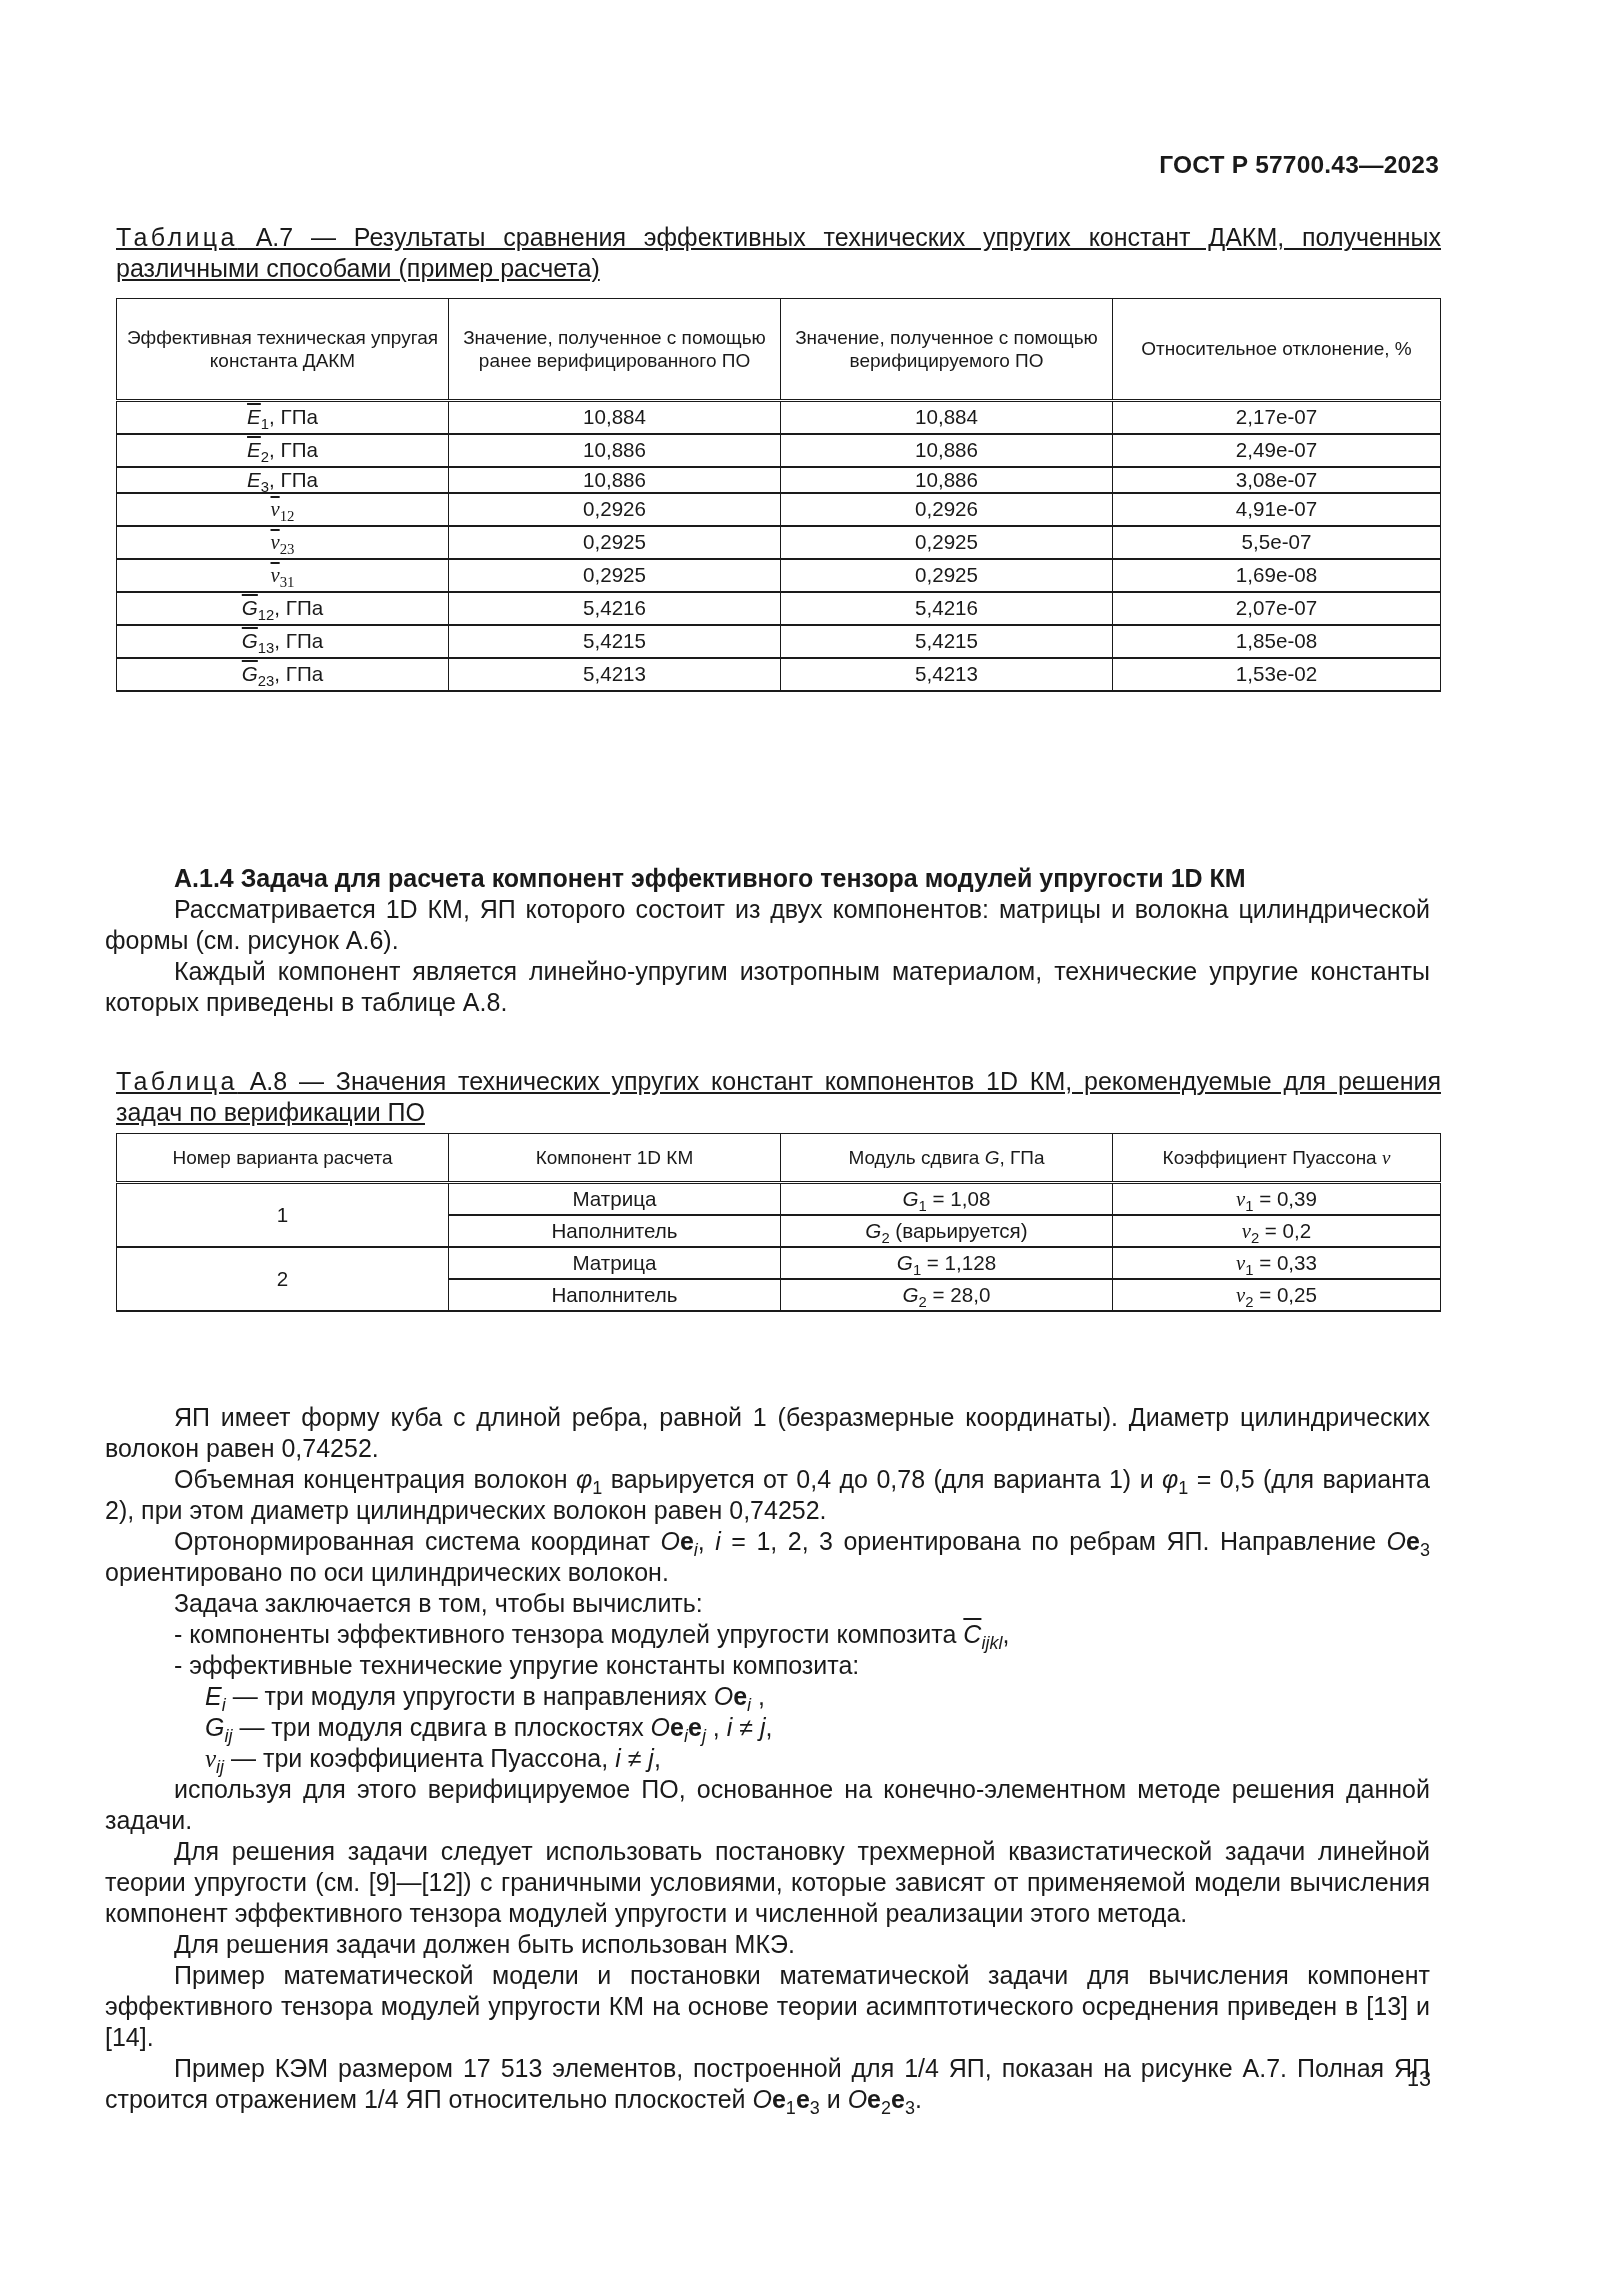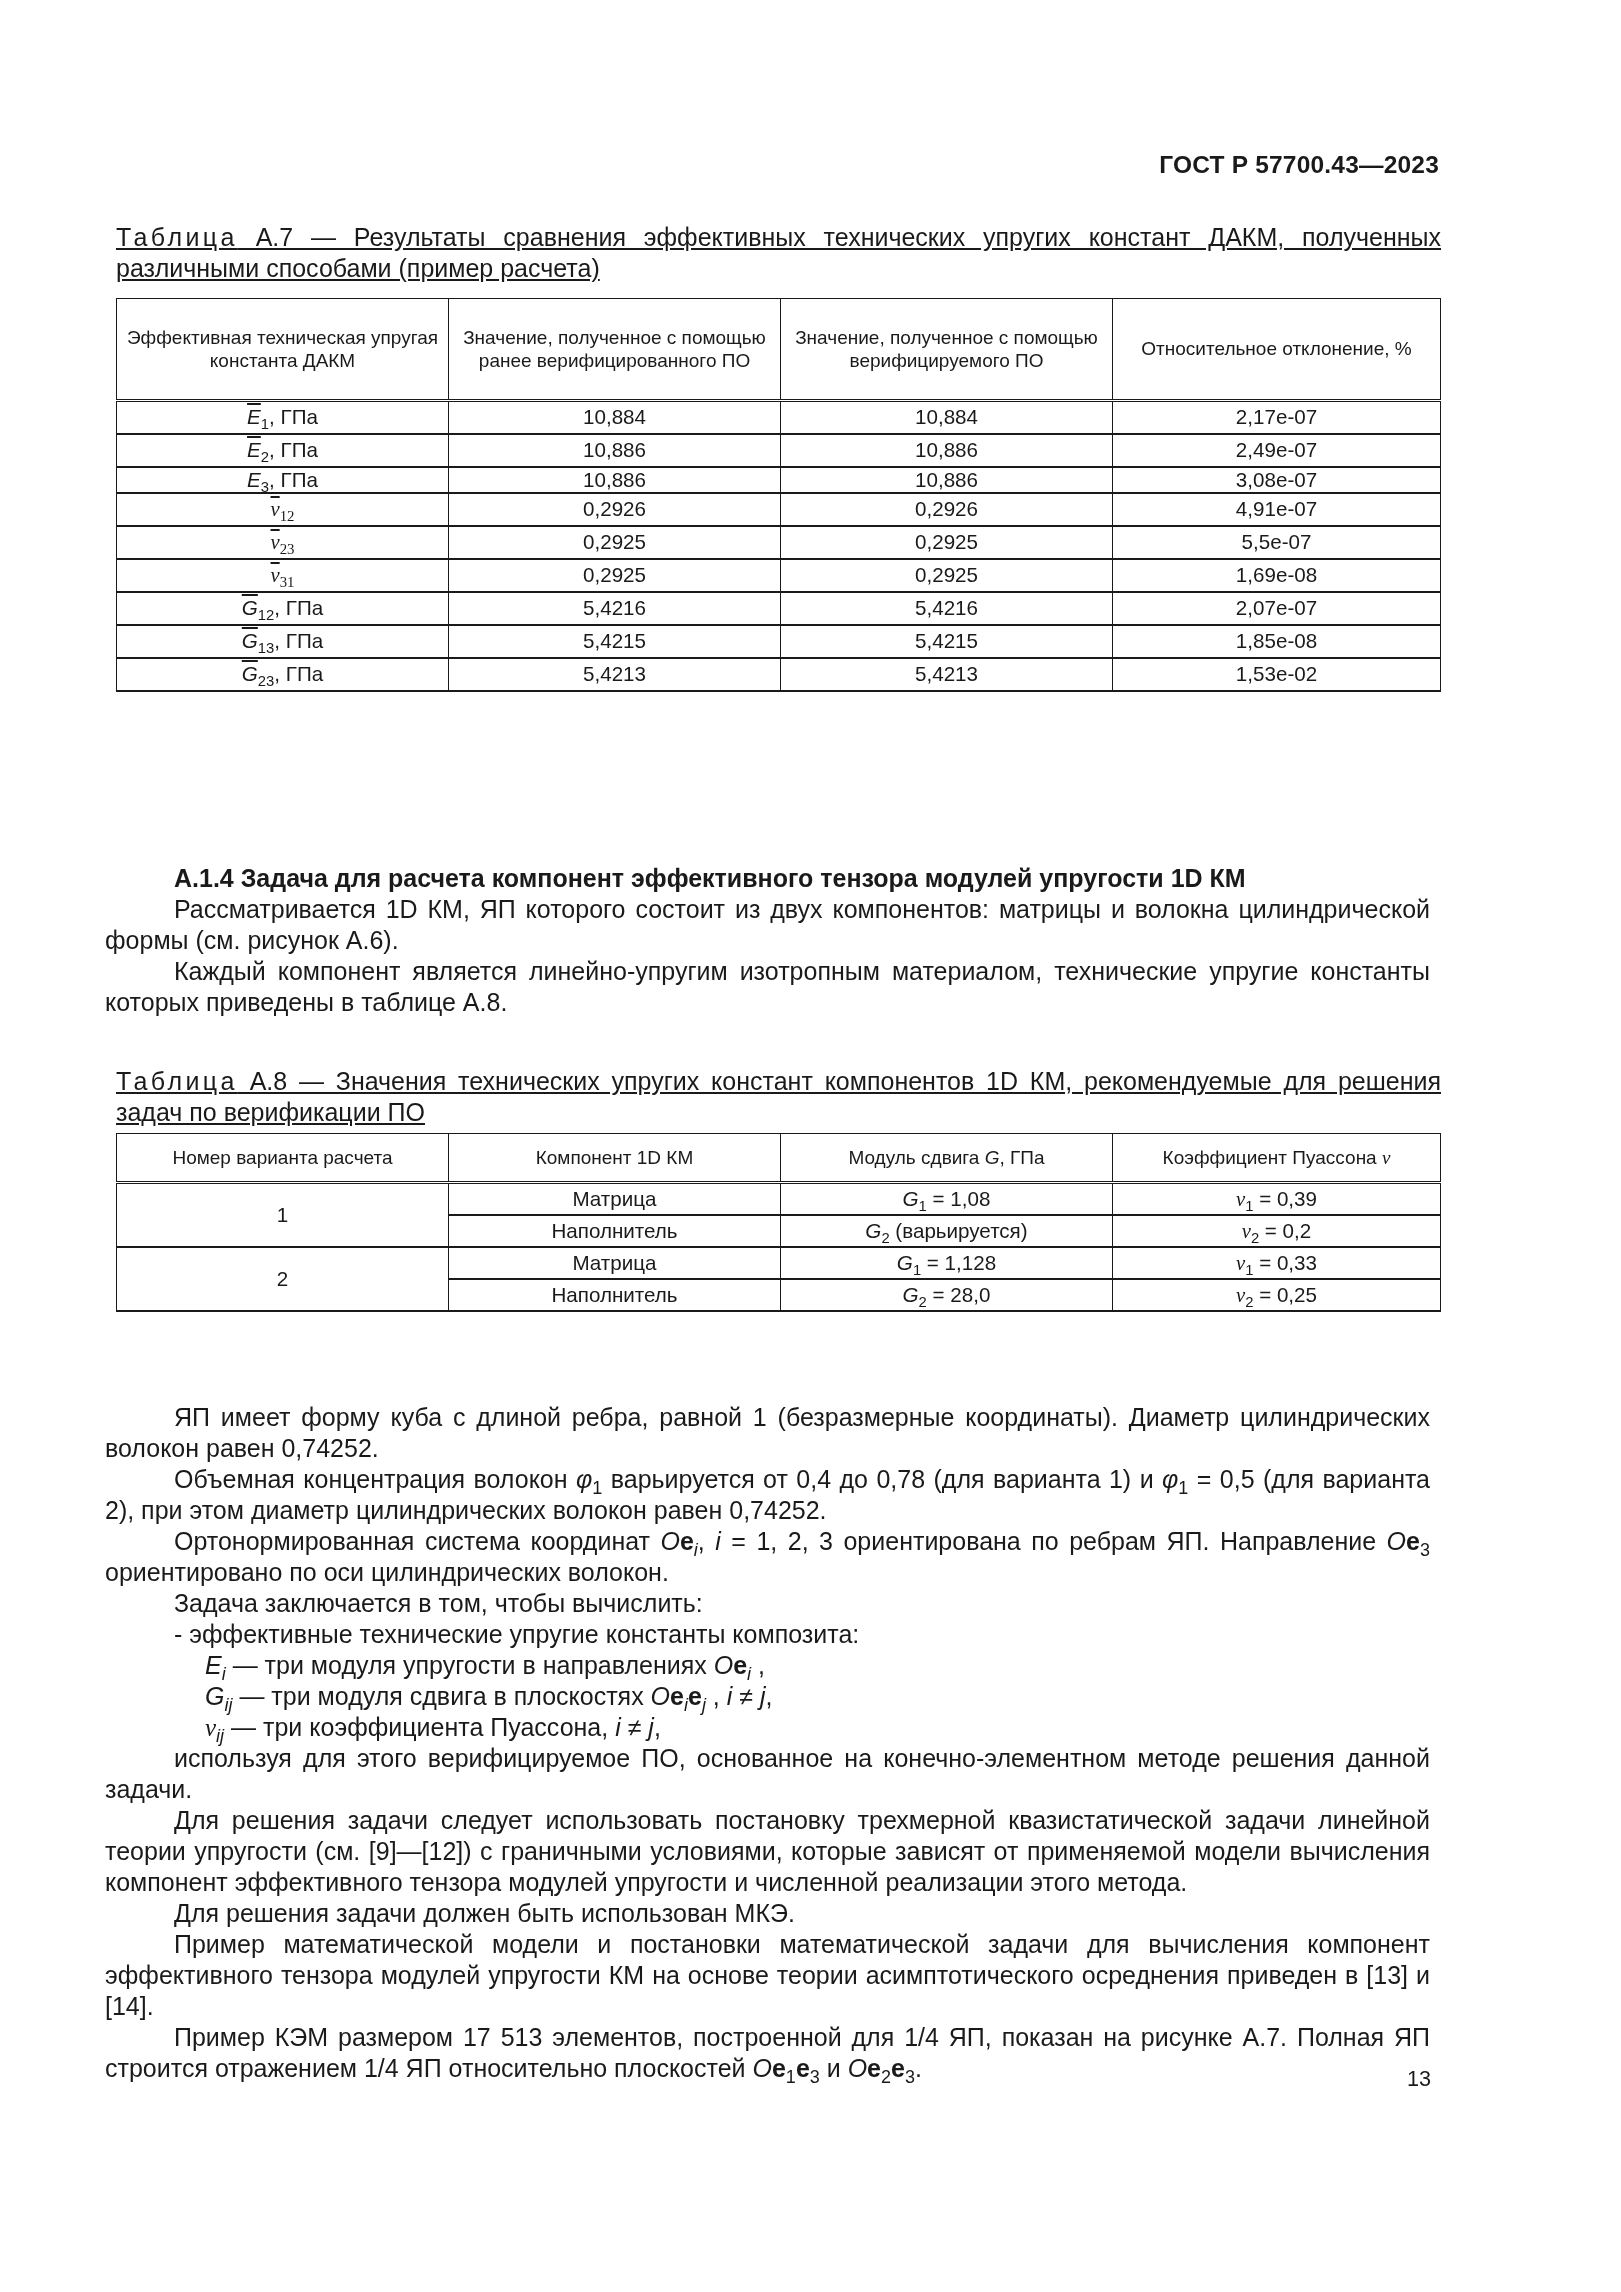--- a/index.html
+++ b/index.html
@@ -174,20 +174,21 @@
         <td><span class="ser">ν</span><sub>2</sub><span> = 0,25</span></td>
       </tr>
     </tbody>
 </table>
 
 <div class="body-text" style="top:1402px;">
   <p class="ind">ЯП имеет форму куба с длиной ребра, равной 1 (безразмерные координаты). Диаметр цилиндрических волокон равен 0,74252.</p>
   <p class="ind"><span>Объемная концентрация волокон </span><span class="it">φ</span><sub>1</sub><span> варьируется от 0,4 до 0,78 (для варианта 1) и </span><span class="it">φ</span><sub>1</sub><span> = 0,5 (для варианта 2), при этом диаметр цилиндрических волокон равен 0,74252.</span></p>
   <p class="ind"><span>Ортонормированная система координат </span><span class="it">O</span><b>e</b><sub class="it">i</sub><span>, </span><span class="it">i</span><span> = 1, 2, 3 ориентирована по ребрам ЯП. Направление </span><span class="it">O</span><b>e</b><sub>3</sub><span> ориентировано по оси цилиндрических волокон.</span></p>
   <p class="ind">Задача заключается в том, чтобы вычислить:</p>
+  <p class="ind2"><span>- компоненты эффективного тензора модулей упругости композита </span><span class="it ov">C</span><sub class="it">ijkl</sub>,</p>
   <p class="ind2">- эффективные технические упругие константы композита:</p>
   <p class="ind3"><span class="it">E</span><sub class="it">i</sub><span> — три модуля упругости в направлениях </span><span class="it">O</span><b>e</b><sub class="it">i</sub> ,</p>
   <p class="ind3"><span class="it">G</span><sub class="it">ij</sub><span> — три модуля сдвига в плоскостях </span><span class="it">O</span><b>e</b><sub class="it">i</sub><b>e</b><sub class="it">j</sub> , <span class="it">i ≠ j</span>,</p>
   <p class="ind3"><span class="ser">ν</span><sub class="it">ij</sub><span> — три коэффициента Пуассона, </span><span class="it">i ≠ j</span>,</p>
   <p class="ind2" style="padding-left:0;text-indent:69px;">используя для этого верифицируемое ПО, основанное на конечно-элементном методе решения данной задачи.</p>
   <p class="ind">Для решения задачи следует использовать постановку трехмерной квазистатической задачи линейной теории упругости (см. [9]—[12]) с граничными условиями, которые зависят от применяемой модели вычисления компонент эффективного тензора модулей упругости и численной реализации этого метода.</p>
   <p class="ind">Для решения задачи должен быть использован МКЭ.</p>
   <p class="ind">Пример математической модели и постановки математической задачи для вычисления компонент эффективного тензора модулей упругости КМ на основе теории асимптотического осреднения приведен в [13] и [14].</p>
   <p class="ind"><span>Пример КЭМ размером 17 513 элементов, построенной для 1/4 ЯП, показан на рисунке А.7. Полная ЯП строится отражением 1/4 ЯП относительно плоскостей </span><span class="it">O</span><b>e</b><sub>1</sub><b>e</b><sub>3</sub><span> и </span><span class="it">O</span><b>e</b><sub>2</sub><b>e</b><sub>3</sub><span>.</span></p>
 </div>

